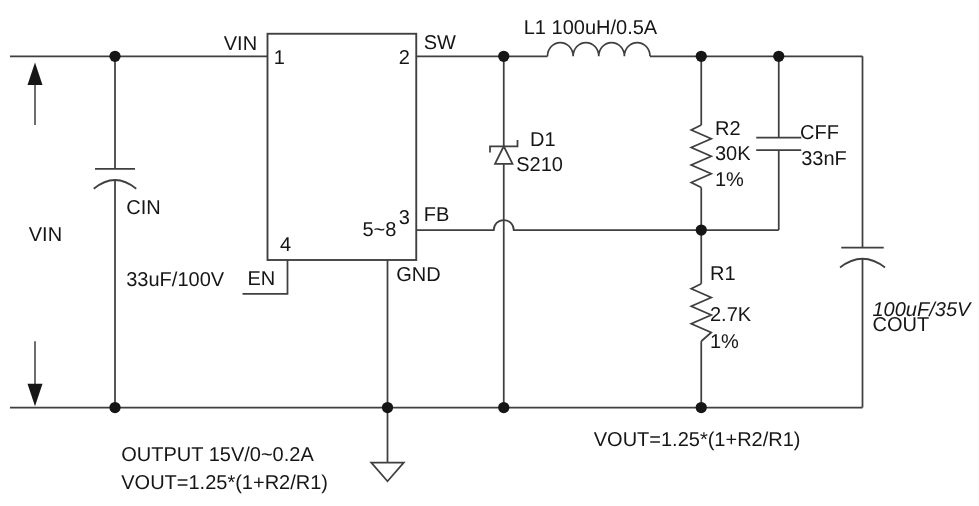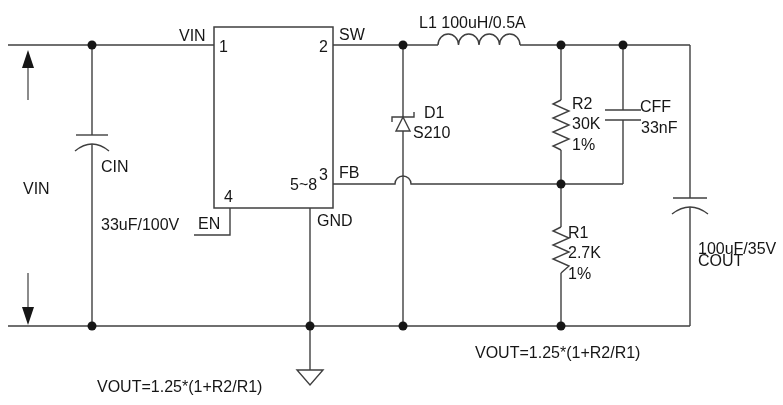--- a/index.html
+++ b/index.html
@@ -130,23 +130,24 @@
   <div class="lbl" style="left:424px;top:104px;">D1</div>
   <div class="lbl" style="left:413px;top:124px;">S210</div>
 
   <div class="lbl" style="left:572px;top:95px;">R2</div>
   <div class="lbl" style="left:572px;top:115px;">30K</div>
   <div class="lbl" style="left:572px;top:136px;">1%</div>
 
   <div class="lbl" style="left:640px;top:98px;">CFF</div>
   <div class="lbl" style="left:641px;top:119px;">33nF</div>
 
-  <div class="lbl" style="left:568px;top:224px;">R1</div>
+  <div class="lbl" style="left:568px;top:211px;">R1</div>
   <div class="lbl" style="left:568px;top:244px;">2.7K</div>
   <div class="lbl" style="left:568px;top:265px;">1%</div>
 
   <div class="lbl" style="left:698px;top:220px;margin-top:32px;">COUT</div>
-  <div class="lbl" style="left:698px;top:240px;">100uF/35V</div>
+  <div class="lbl" style="left:698px;top:240px;font-style:italic;">100uF/35V</div>
 
+  <div class="lbl" style="left:97px;top:356px;">OUTPUT 15V/0~0.2A</div>
   <div class="lbl" style="left:97px;top:378px;">VOUT=1.25*(1+R2/R1)</div>
   <div class="lbl" style="left:475px;top:344px;">VOUT=1.25*(1+R2/R1)</div>
 
 </div>
 
 </body></html>

